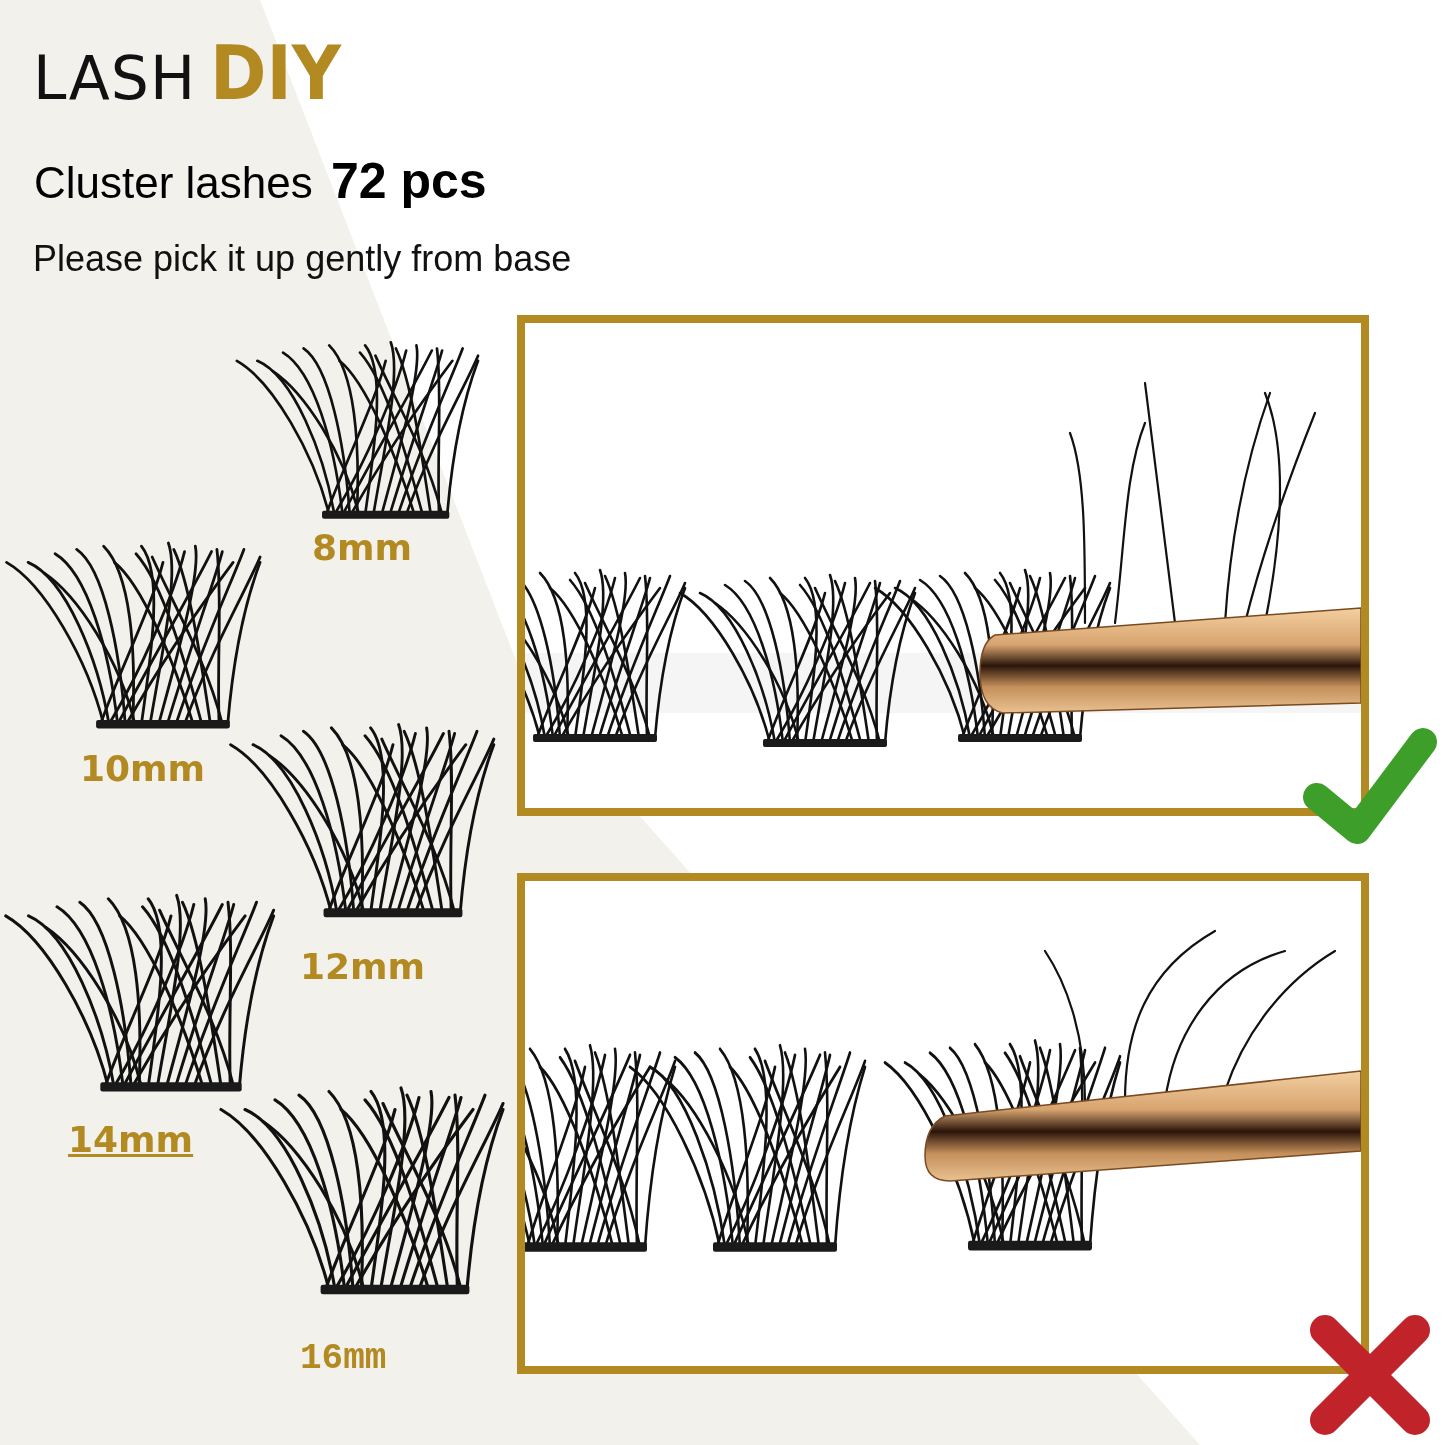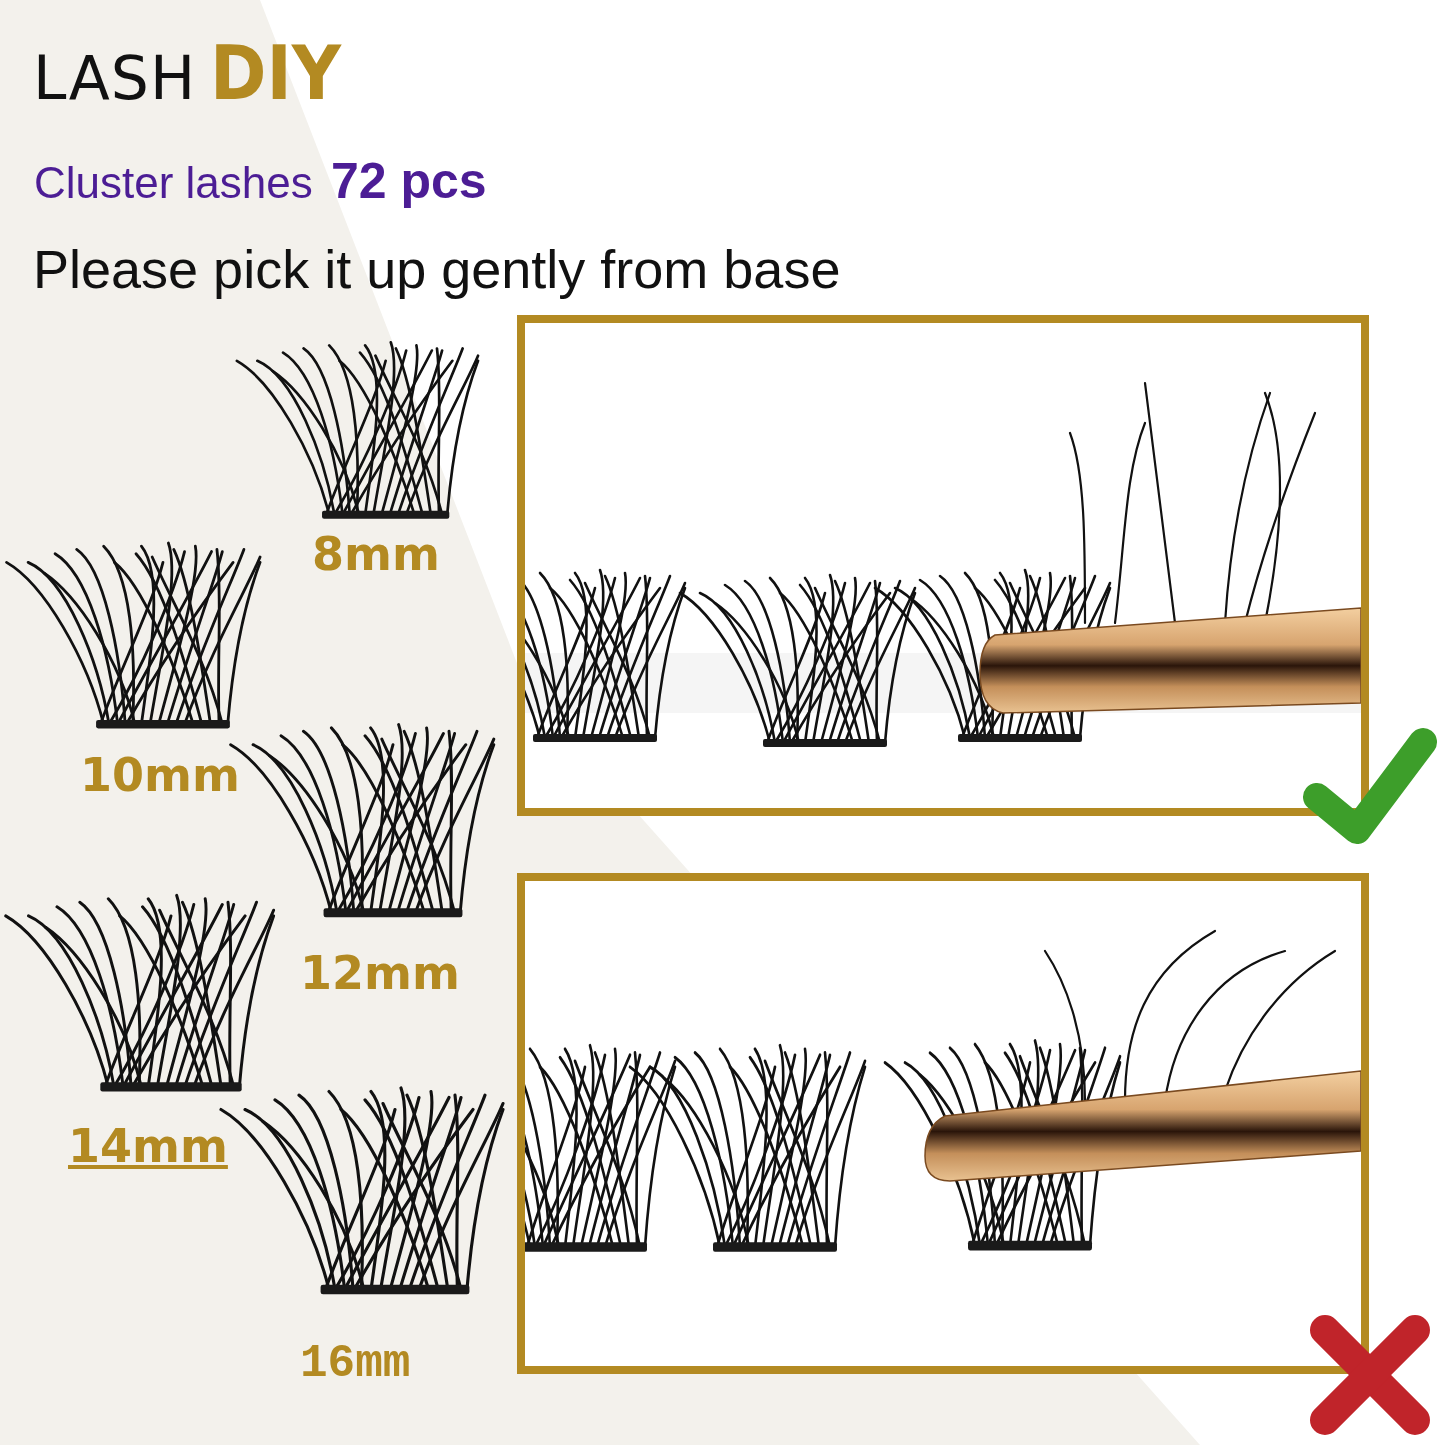--- a/index.html
+++ b/index.html
@@ -1,26 +1,26 @@
 <!DOCTYPE html>
 <html><head>
 <meta charset="utf-8">
 <style>
   html, body { margin:0; padding:0; }
   body { width:1445px; height:1445px; position:relative; overflow:hidden; background:#f3f1ec; font-family:"Liberation Sans", sans-serif; }
   .bg-band { position:absolute; inset:0; }
   .title { position:absolute; left:33px; top:30px; white-space:nowrap; }
   .title .lash { font-family:"DejaVu Sans", sans-serif; font-size:60px; color:#111; letter-spacing:1px; font-weight:normal; }
   .title .diy { font-family:"DejaVu Sans", sans-serif; font-size:74px; color:#b38a22; font-weight:bold; margin-left:14px; transform:scaleX(0.92); display:inline-block; transform-origin:left; }
-  .sub1 { position:absolute; left:34px; top:152px; font-size:44px; color:#4c1d95; white-space:nowrap; }
+  .sub1 { position:absolute; left:34px; top:152px; font-size:44px; color:#000000; white-space:nowrap; }
   .sub1 b { font-size:50px; font-weight:bold; margin-left:6px; }
-  .sub2 { position:absolute; left:33px; top:238px; font-size:54px; color:#111; white-space:nowrap; }
+  .sub2 { position:absolute; left:33px; top:238px; font-size:36px; color:#111; white-space:nowrap; }
   .lash-item { position:absolute; }
   .lash-item svg { display:block; }
-  .size-label { position:absolute; font-family:"DejaVu Sans", sans-serif; font-weight:bold; font-size:46px; color:#b38a22; white-space:nowrap; }
+  .size-label { position:absolute; font-family:"DejaVu Sans", sans-serif; font-weight:bold; font-size:36px; color:#b38a22; white-space:nowrap; }
   .frame { position:absolute; border:8px solid #b38a22; background:#ffffff; box-sizing:border-box; overflow:hidden; }
   .frame svg { position:absolute; left:0; top:0; }
   .mark { position:absolute; }
 </style>
 </head>
 <body>
 
 <svg class="bg-band" width="1445" height="1445" viewBox="0 0 1445 1445">
   <polygon points="0,0 1445,0 1445,1445 1200,1445 180,300 0,0" fill="#ffffff"></polygon>
   <polygon points="0,0 260,0 820,1445 0,1445" fill="#f3f1ec"></polygon>

